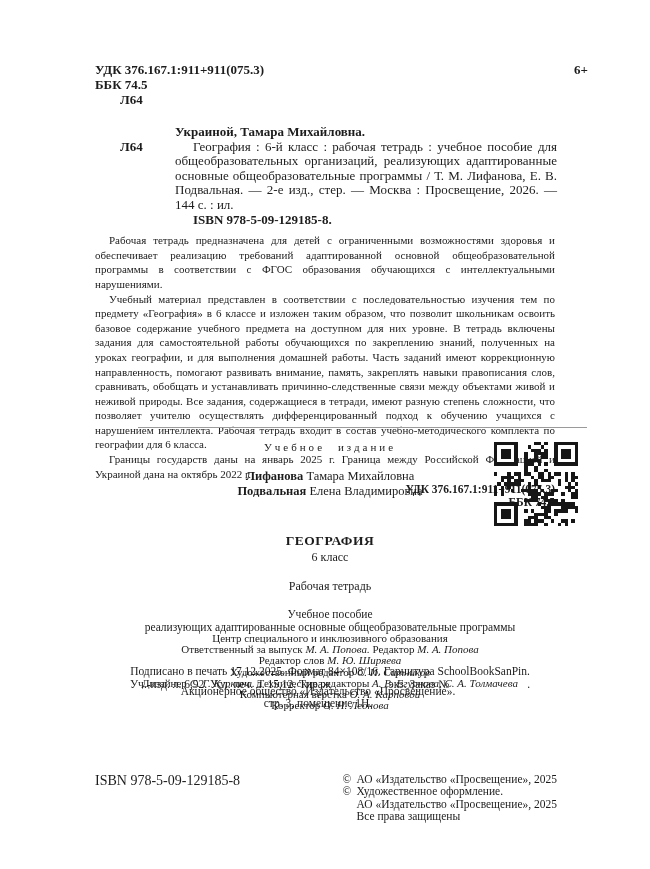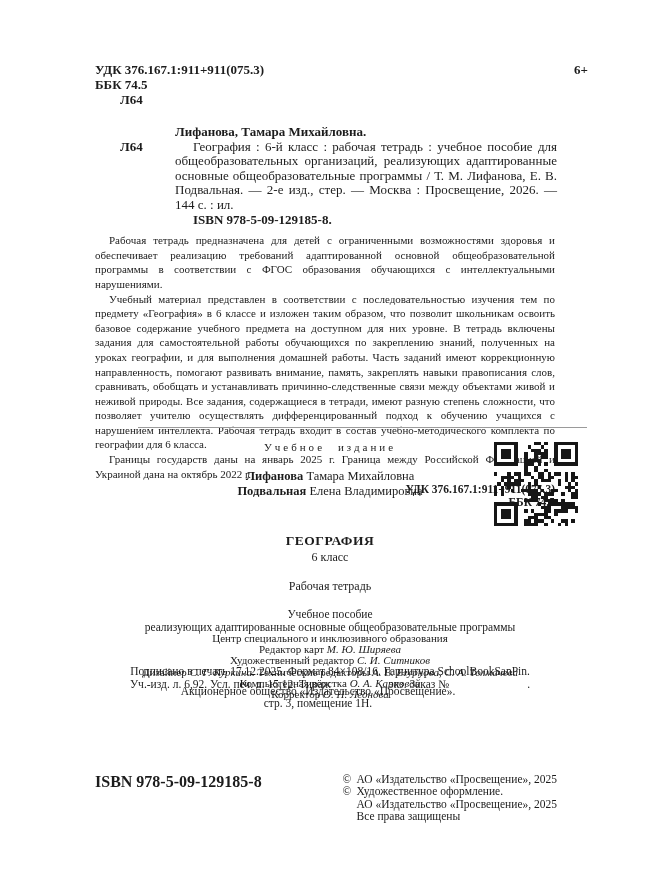--- a/index.html
+++ b/index.html
@@ -52,42 +52,42 @@
 
   
   .print-info{position:absolute;left:95px;top:665px;width:470px;text-align:center;font-size:11.5px;line-height:12.5px;}
   .gap-s{display:inline-block;width:58px;}
   .gap-m{display:inline-block;width:78px;}
   .publisher{position:absolute;left:83px;top:686px;width:470px;text-align:center;font-size:11.5px;line-height:11.5px;}
   .hotline{position:absolute;left:95px;top:723px;width:470px;text-align:center;font-size:11.5px;}
 
   
   .footer{position:absolute;left:95px;top:773px;width:462px;display:flex;justify-content:space-between;align-items:flex-start;}
-  .isbn{font-size:16px;font-weight:bold;}
+  .isbn{font-size:14px;font-weight:normal;}
   .copyright{font-size:11.5px;line-height:12.3px;}
   .c-row{display:flex;}
   .c-sign{width:14px;}
 </style>
 </head>
 <body>
 
 <div class="page">
 
   <div class="top-row">
     <div class="codes">
       <div>УДК 376.167.1:911+911(075.3)</div>
       <div>ББК 74.5</div>
       <div class="idx">Л64</div>
     </div>
     <div class="age">6+</div>
   </div>
 
   <div class="card">
     <div class="card-index">Л64</div>
-    <div class="card-head">Лифанова, Тамара Михайловна.</div>
+    <div class="card-head">Украиной, Тамара Михайловна.</div>
     <p class="card-desc">География : 6-й класс : рабочая тетрадь : учебное пособие для общеобразовательных организаций, реализующих адаптированные основные общеобразовательные программы / Т. М. Лифанова, Е. В. Подвальная. — 2-е изд., стер. — Москва : Просвещение, 2026. — 144 с. : ил.</p>
     <div class="card-isbn">ISBN 978-5-09-129185-8.</div>
   </div>
 
   <div class="annotation content">
     <p>Рабочая тетрадь предназначена для детей с ограниченными возможностями здоровья и обеспечивает реализацию требований адаптированной основной общеобразовательной программы в соответствии с ФГОС образования обучающихся с интеллектуальными нарушениями.</p>
     <p>Учебный материал представлен в соответствии с последовательностью изучения тем по предмету «География» в 6 классе и изложен таким образом, что позволит школьникам освоить базовое содержание учебного предмета на доступном для них уровне. В тетрадь включены задания для самостоятельной работы обучающихся по закреплению знаний, полученных на уроках географии, и для выполнения домашней работы. Часть заданий имеют коррекционную направленность, помогают развивать внимание, память, закреплять навыки правописания слов, сравнивать, обобщать и устанавливать причинно-следственные связи между объектами живой и неживой природы. Все задания, содержащиеся в тетради, имеют разную степень сложности, что позволяет учителю осуществлять дифференцированный подход к обучению учащихся с нарушением интеллекта. Рабочая тетрадь входит в состав учебно-методического комплекта по географии для 6 класса.</p>
     <p>Границы государств даны на январь 2025 г. Граница между Российской Федерацией и Украиной дана на октябрь 2022 г.</p>
   </div>
   <div class="codes-right content">
@@ -297,21 +297,22 @@
     <div class="author-line"><span class="bold">Подвальная</span><span> Елена Владимировна</span></div>
     <div class="book-title">ГЕОГРАФИЯ</div>
     <div class="grade">6 класс</div>
     <div class="subtitle">Рабочая тетрадь</div>
     <div class="purpose">
       <div>Учебное пособие</div>
       <div>реализующих адаптированные основные общеобразовательные программы</div>
     </div>
     <div class="center-org credits">Центр специального и инклюзивного образования</div>
     <div class="credits">
-      <div><span>Редактор карт </span><span class="it">М. Ю. Ширяева</span></div>
+      <div><span>Ответственный за выпуск </span><span class="it">М. А. Попова.</span><span> Редактор </span><span class="it">М. А. Попова</span></div>
+      <div><span>Редактор слов </span><span class="it">М. Ю. Ширяева</span></div>
       <div><span>Художественный редактор </span><span class="it">С. И. Ситников</span></div>
       <div><span>Дизайнер </span><span class="it">С. Г. Куркина.</span><span> Технические редакторы </span><span class="it">А. В. Егурнова, С. А. Толмачева</span></div>
       <div><span>Компьютерная вёрстка </span><span class="it">О. А. Карповой</span></div>
       <div><span>Корректор </span><span class="it">О. Н. Леонова</span></div>
     </div>
   </div>
 
   <div class="print-info">
     <div>Подписано в печать 17.12.2025. Формат 84×108/16. Гарнитура SchoolBookSanPin.</div>
     <div><span>Уч.-изд. л. 6,92. Усл. печ. л. 15,12. Тираж</span><span class="gap-s"></span><span>экз. Заказ №</span><span class="gap-m"></span><span>.</span></div>

